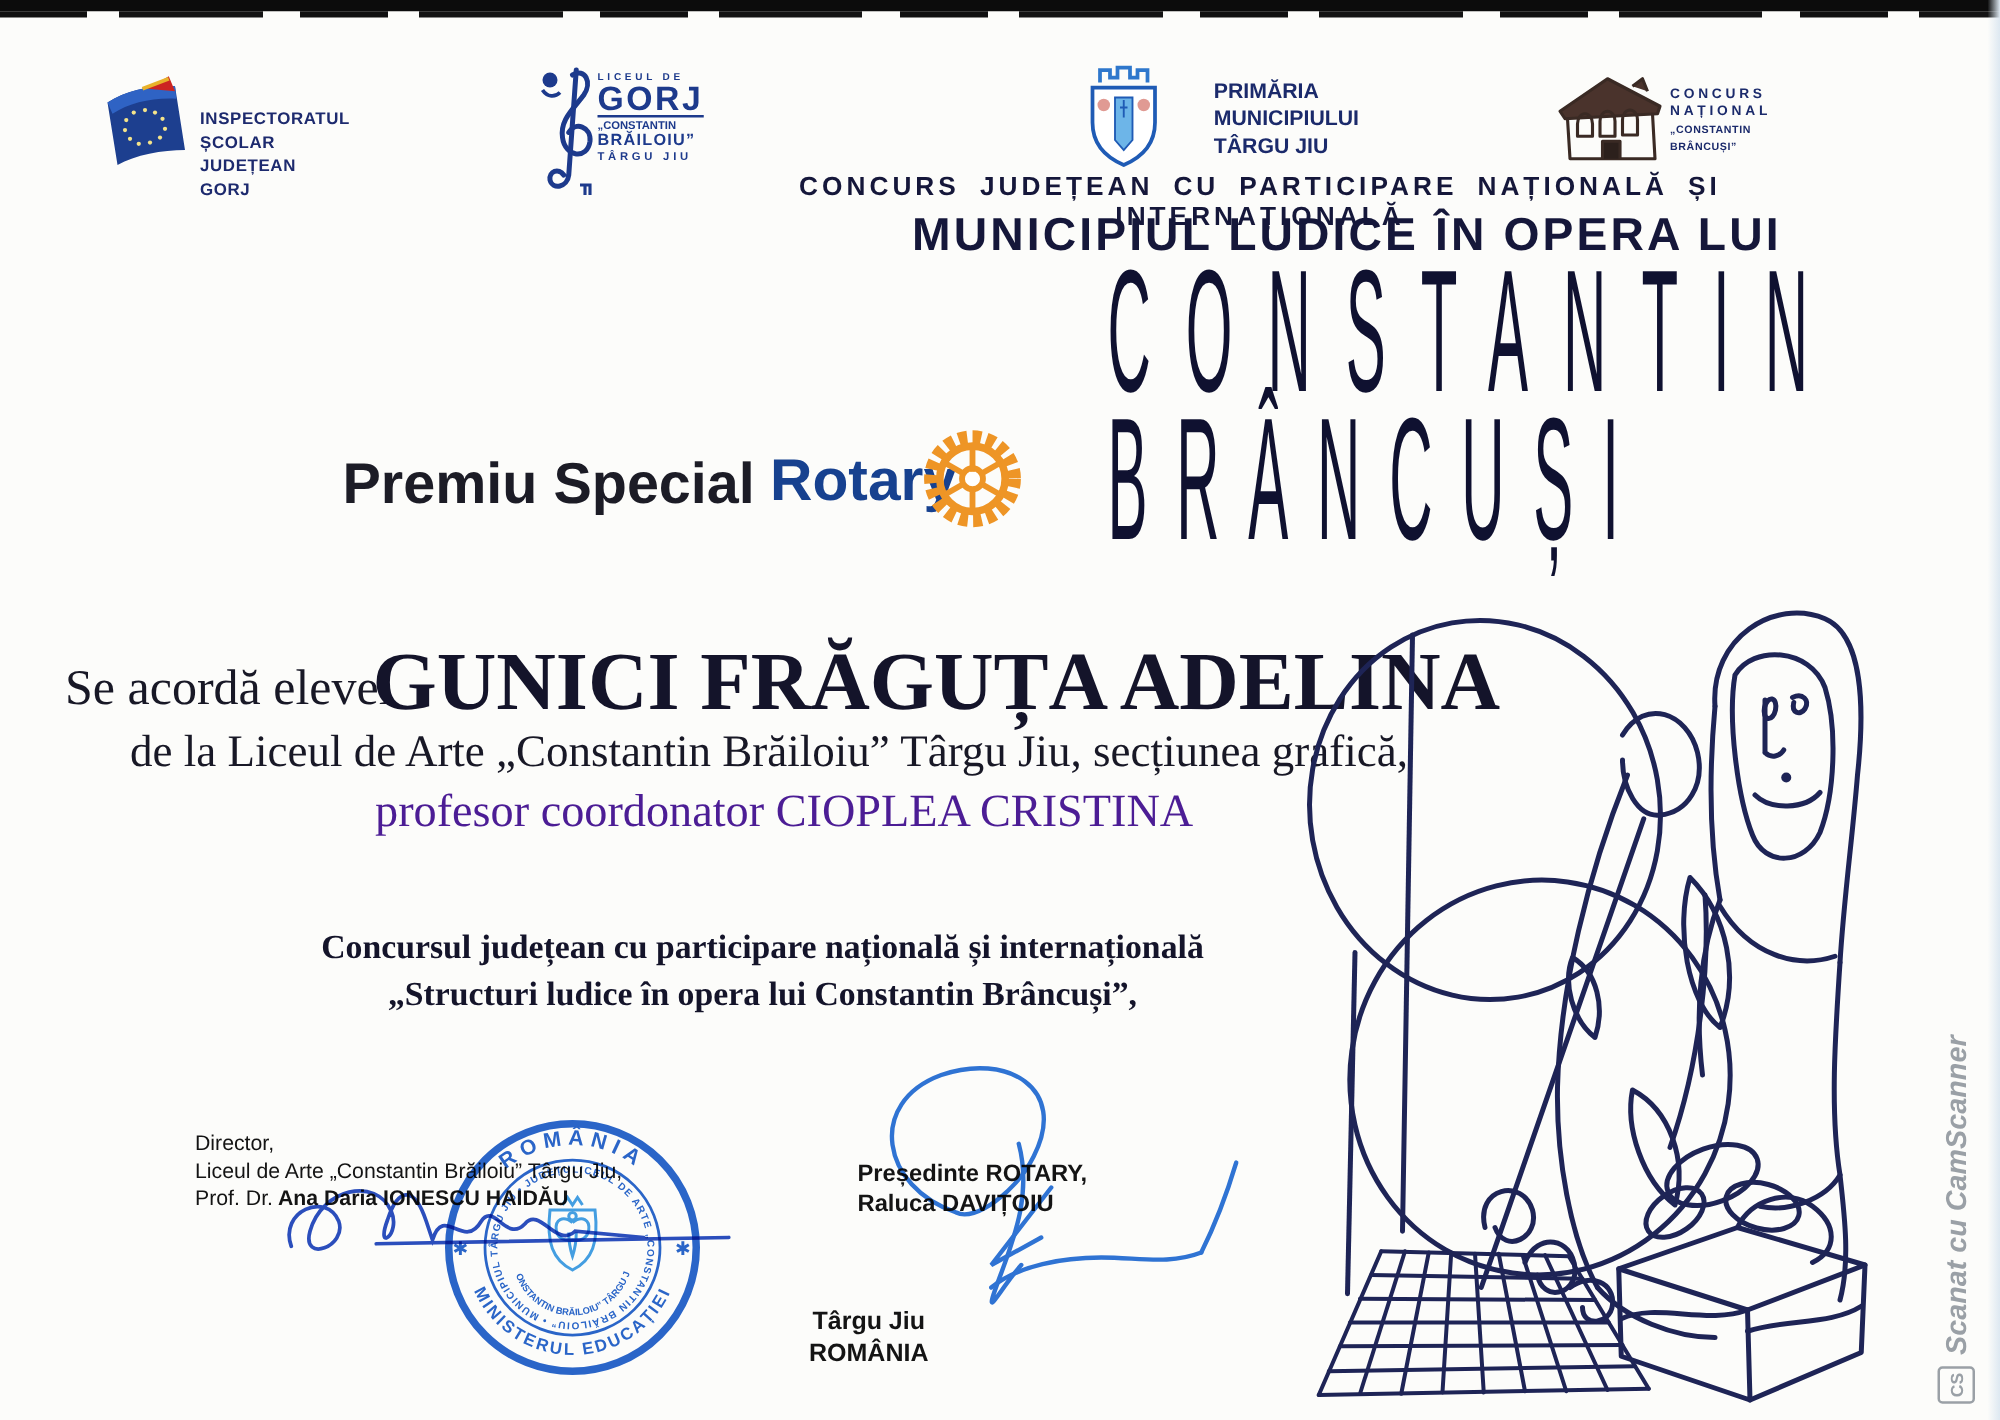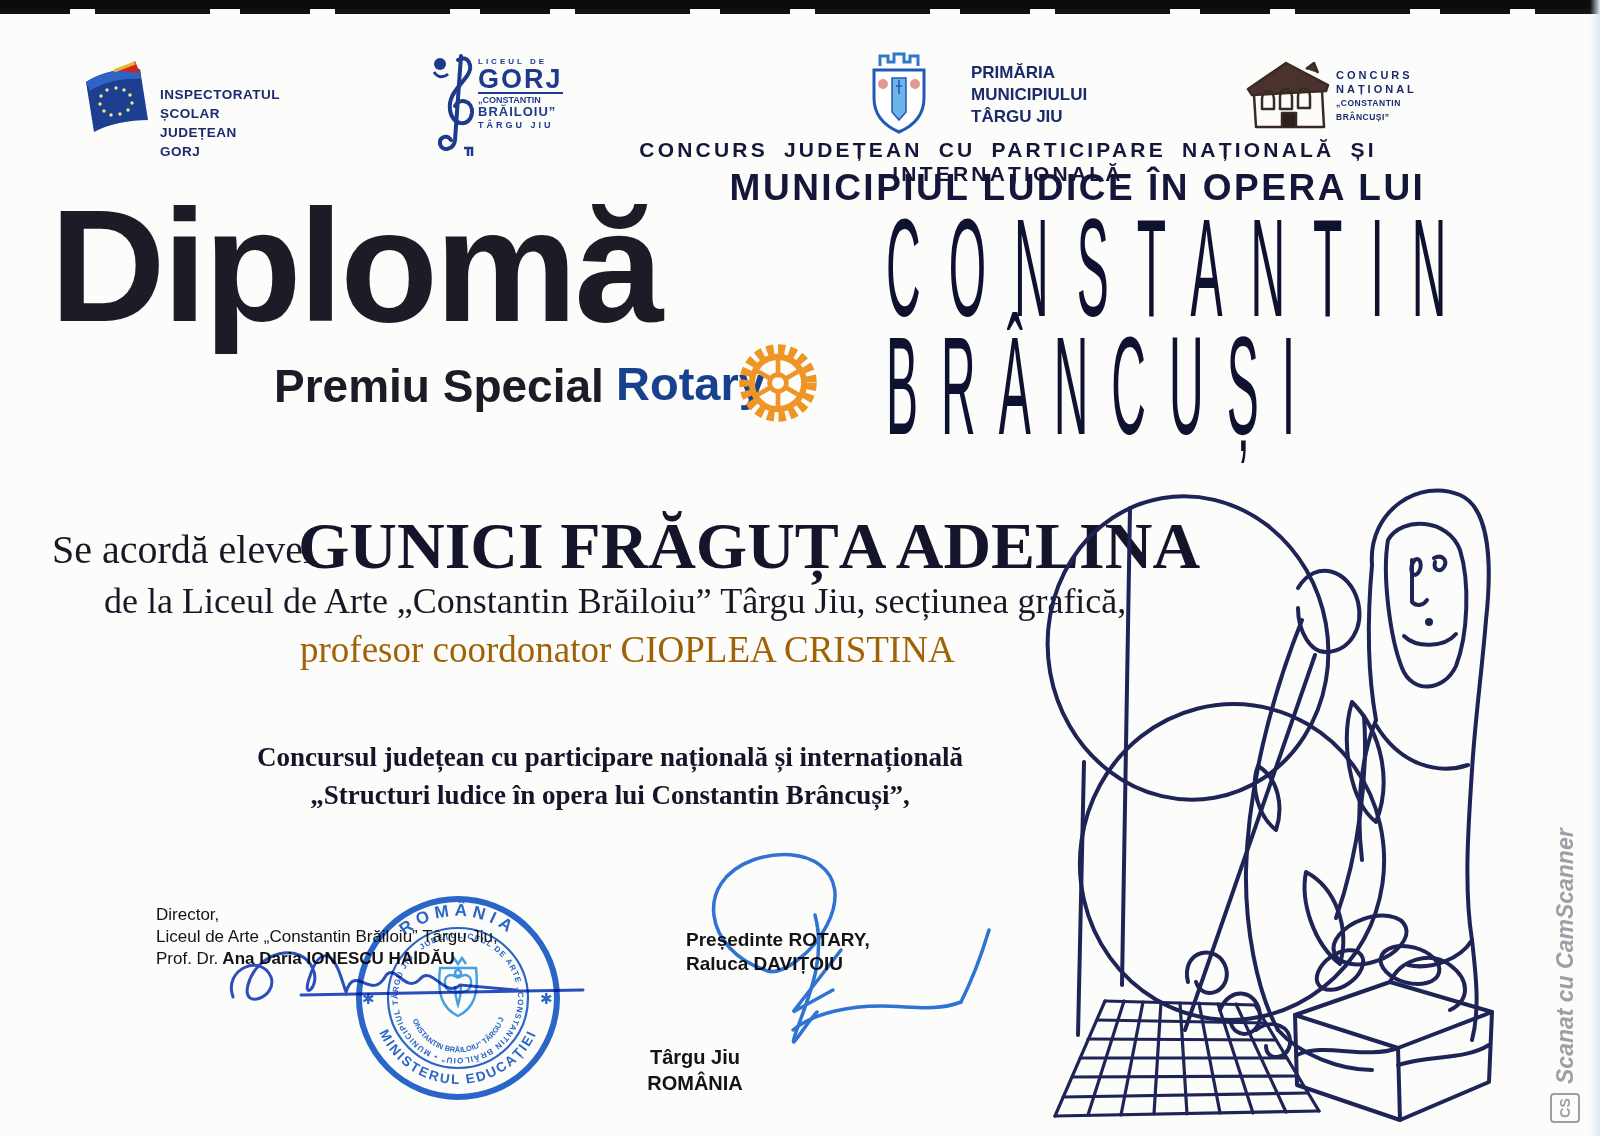--- a/index.html
+++ b/index.html
@@ -44,21 +44,21 @@
   .tall-2 .tall-caps{letter-spacing:23px;}
   .premiu{left:274px;top:359px;font-size:46px;font-weight:bold;color:#1c1c26;}
   .rotary-word{left:616px;top:356px;font-size:47px;font-weight:bold;color:#17418f;}
   .rotary-wheel{left:736px;top:340px;}
 
   
   .serif{font-family:"Liberation Serif",serif;}
   .intro{left:52px;top:526px;font-size:40px;color:#181826;}
   .name{left:298px;top:508px;font-size:66px;font-weight:bold;color:#14142a;white-space:nowrap;}
   .school-line{left:104px;top:580px;font-size:36px;color:#181826;white-space:nowrap;}
-  .coord-line{left:300px;top:628px;font-size:37px;color:#a16207;white-space:nowrap;}
+  .coord-line{left:300px;top:628px;font-size:37px;color:#4c1d95;white-space:nowrap;}
 
   
   .contest{left:240px;top:738px;width:740px;text-align:center;font-size:27px;font-weight:bold;
     line-height:38px;color:#14142a;}
 
   
   .director{left:156px;top:904px;font-size:17px;line-height:22px;color:#141414;}
   .director .bold{font-weight:bold;}
   .director .pfx{margin-right:4px;}
   .president{left:686px;top:928px;font-size:19px;line-height:24px;color:#141414;font-weight:600;}
@@ -157,21 +157,20 @@
   <div class="abs logo-text muz-text">
     <div class="muz-t1">CONCURS</div>
     <div class="muz-t2">NAȚIONAL</div>
     <div class="muz-t3">„CONSTANTIN</div>
     <div class="muz-t4">BRÂNCUȘI”</div>
   </div>
 
   <div class="abs concurs-line">CONCURS JUDEȚEAN CU PARTICIPARE NAȚIONALĂ ȘI INTERNAȚIONALĂ</div>
   <div class="abs structuri-line">MUNICIPIUL LUDICE ÎN OPERA LUI</div>
 
-  <div class="abs diploma-title">Diplomă</div>
 
   <div class="abs tall-line tall-1">
     <span class="tall-caps">CONSTANTIN</span>
   </div>
   <div class="abs tall-line tall-2">
     <span class="tall-caps">BRÂNCUȘI</span>
   </div>
 
   <div class="abs premiu">Premiu Special</div>
   <div class="abs rotary-word">Rotary</div>

